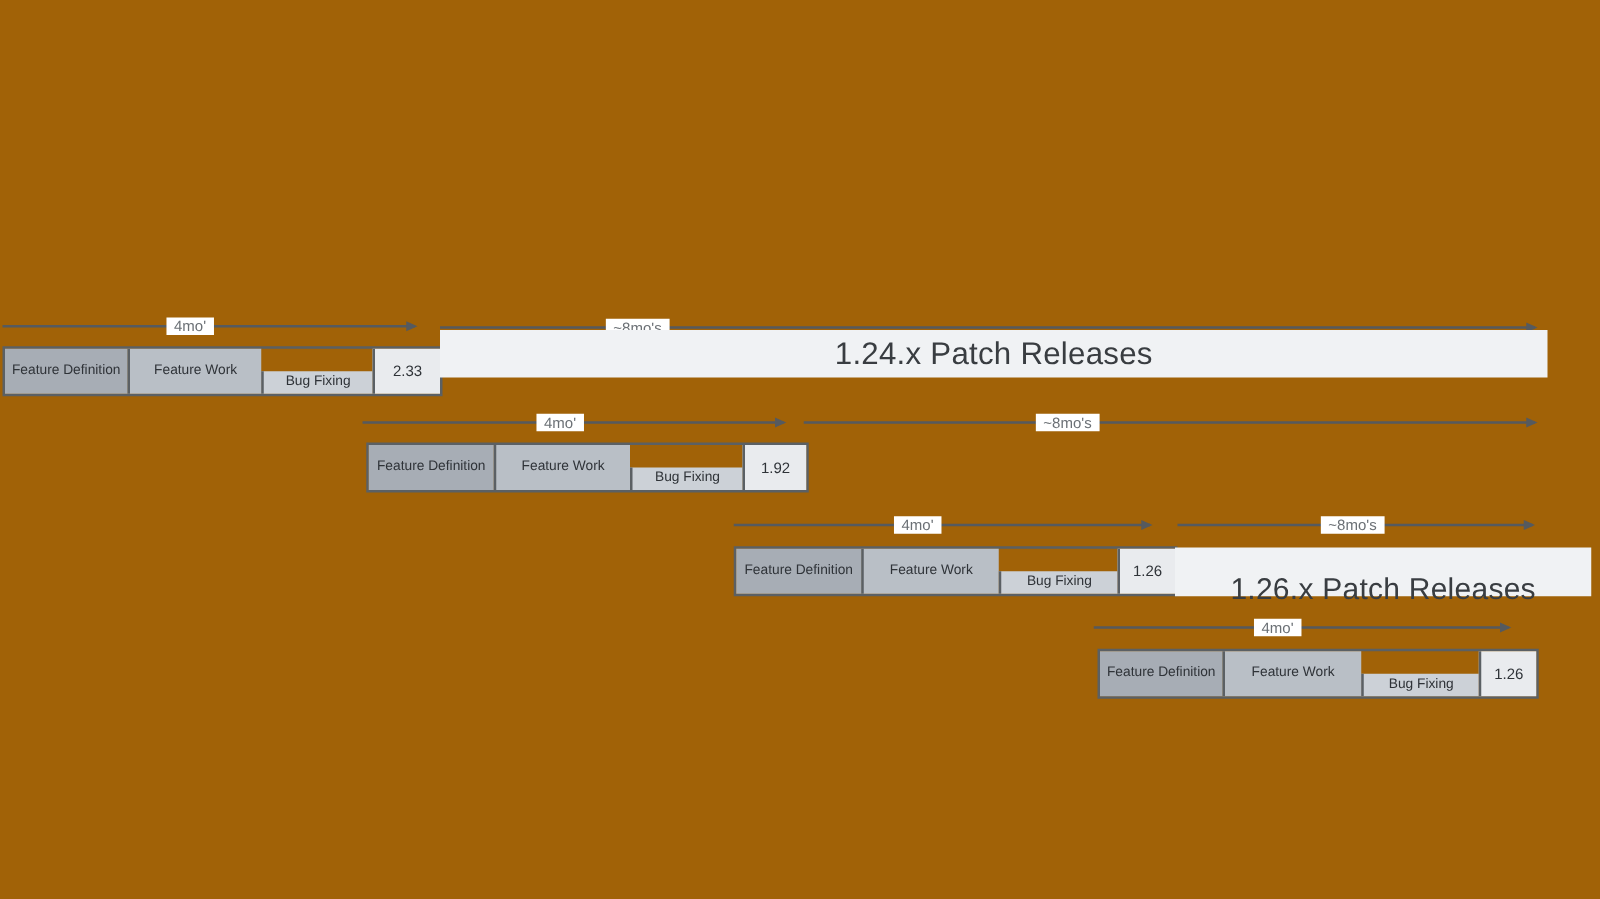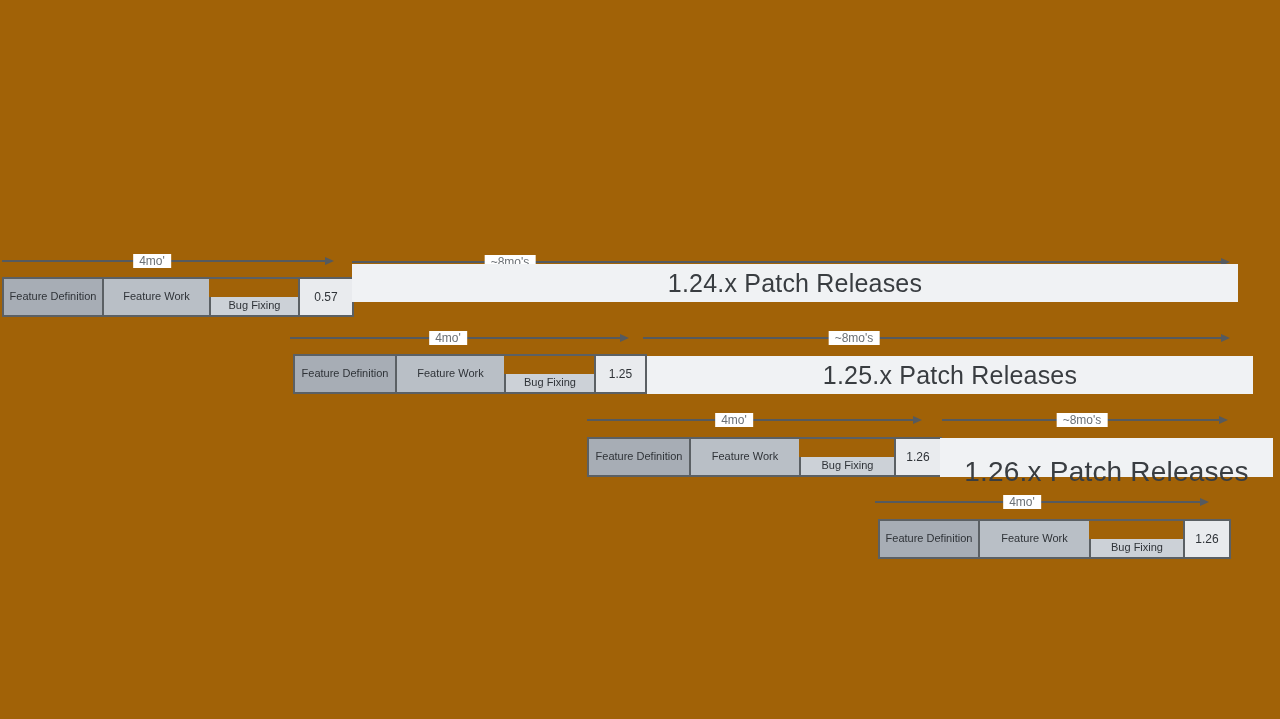--- a/index.html
+++ b/index.html
@@ -61,21 +61,21 @@
   .r2-strip{left:293px;top:354px;}
   .r2-fd{width:100px;} .r2-fw{width:109px;} .r2-bf{width:90px;} .r2-v{width:51px;}
   .r2-banner{left:647px;top:356px;width:606px;height:38px;}
 
   
   .r3-a4{left:587px;top:419px;width:333px;} .r3-a4 .alabel{left:147px;}
   .r3-a8{left:942px;top:419px;width:284px;} .r3-a8 .alabel{left:140px;}
   .r3-strip{left:587px;top:437px;}
   .r3-fd{width:100px;} .r3-fw{width:110px;} .r3-bf{width:95px;} .r3-v{width:46px;}
   .r3-banner{left:940px;top:438px;width:333px;height:39px;}
-  .r3-banner .btext{font-size:28px;margin-top:28px;}
+  .r3-banner .btext{font-size:24px;margin-top:28px;}
 
   
   .r4-a4{left:875px;top:501px;width:332px;} .r4-a4 .alabel{left:147px;}
   .r4-strip{left:878px;top:519px;}
   .r4-fd{width:98px;} .r4-fw{width:111px;} .r4-bf{width:94px;} .r4-v{width:46px;}
 </style>
 </head>
 <body>
 
 <div id="canvas">
@@ -83,40 +83,37 @@
   <div class="arrow r1-a4">
     <span class="alabel">4mo'</span>
   </div>
   <div class="arrow r1-a8">
     <span class="alabel">~8mo's</span>
   </div>
   <div class="phase-strip r1-strip">
     <div class="phase-box pb-fd r1-fd">Feature Definition</div>
     <div class="phase-box pb-fw r1-fw">Feature Work</div>
     <div class="phase-box pb-bf r1-bf">Bug Fixing</div>
-    <div class="phase-box pb-v r1-v">0.57</div>
+    <div class="phase-box pb-v r1-v">2.33</div>
   </div>
   <div class="banner r1-banner">
     <span class="btext">1.24.x Patch Releases</span>
   </div>
 
   <div class="arrow r2-a4">
     <span class="alabel">4mo'</span>
   </div>
   <div class="arrow r2-a8">
     <span class="alabel">~8mo's</span>
   </div>
   <div class="phase-strip r2-strip">
     <div class="phase-box pb-fd r2-fd">Feature Definition</div>
     <div class="phase-box pb-fw r2-fw">Feature Work</div>
     <div class="phase-box pb-bf r2-bf">Bug Fixing</div>
-    <div class="phase-box pb-v r2-v">1.25</div>
-  </div>
-  <div class="banner r2-banner">
-    <span class="btext">1.25.x Patch Releases</span>
+    <div class="phase-box pb-v r2-v">1.92</div>
   </div>
 
   <div class="arrow r3-a4">
     <span class="alabel">4mo'</span>
   </div>
   <div class="arrow r3-a8">
     <span class="alabel">~8mo's</span>
   </div>
   <div class="phase-strip r3-strip">
     <div class="phase-box pb-fd r3-fd">Feature Definition</div>

